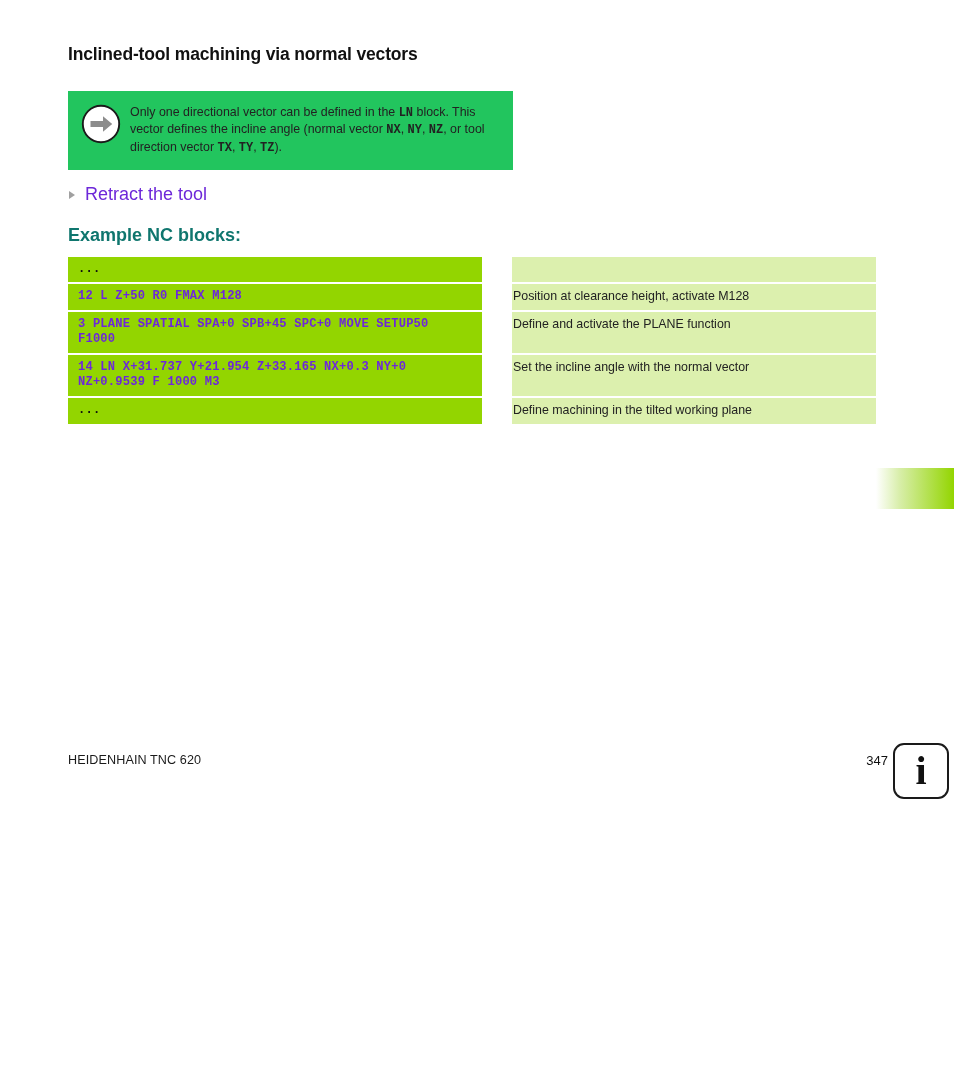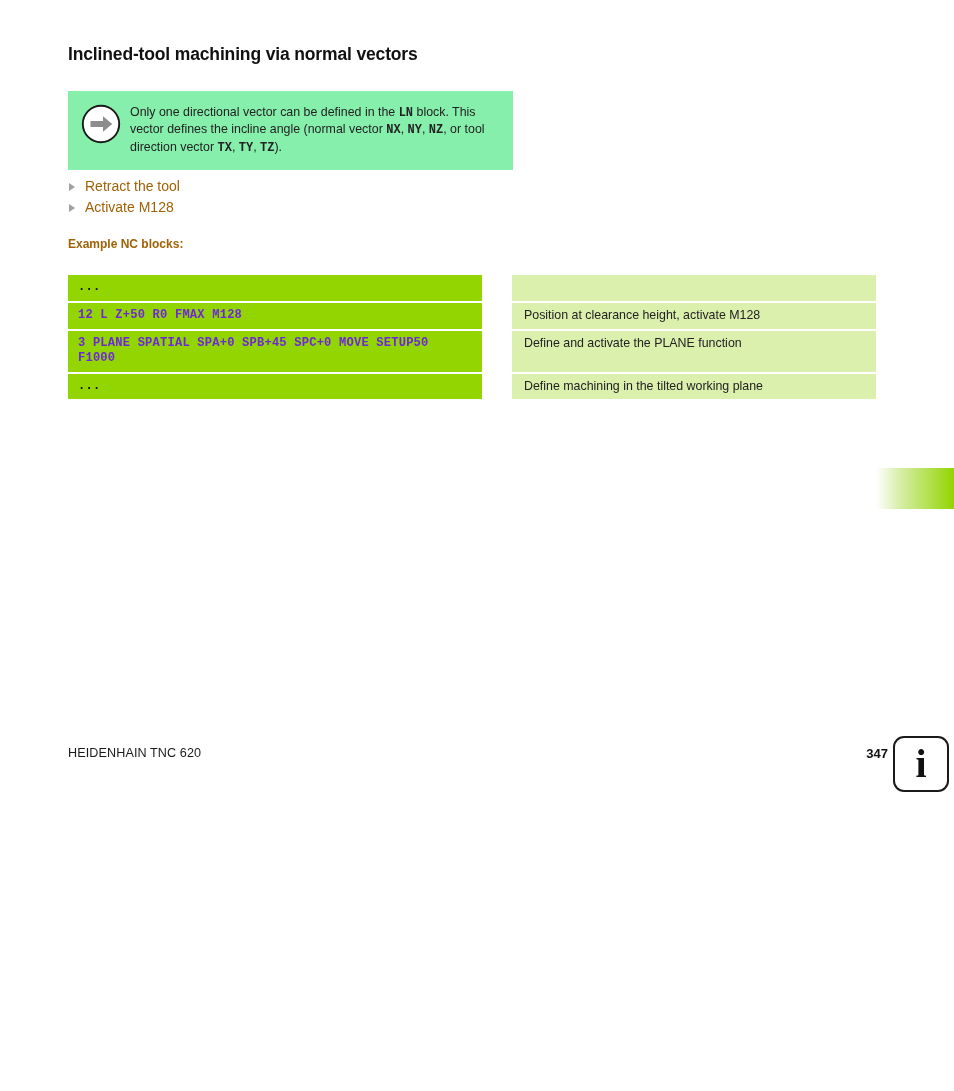--- a/index.html
+++ b/index.html
@@ -40,23 +40,23 @@
     font-weight: bold;
     letter-spacing: -0.15px;
     color: #111111;
     margin-bottom: 26px;
   }
 
   
   .note-box {
     position: relative;
     width: 445px;
-    background: #86efac;
+    background: #22c55e;
     padding: 13px 14px 14px 62px;
-    margin-bottom: 8px;
+    margin-bottom: 16px;
     min-height: 66px;
   }
 
   .note-icon {
     position: absolute;
     left: 13px;
     top: 13px;
     width: 40px;
     height: 40px;
   }
@@ -75,43 +75,43 @@
 
   
   .bullets {
     list-style: none;
     margin-bottom: 22px;
   }
 
   .bullet-item {
     position: relative;
     padding-left: 17px;
-    font-size: 14px;
+    font-size: 18px;
     line-height: 16.3px;
-    color: #a16207;
+    color: #6d28d9;
     margin-bottom: 4.5px;
   }
 
   .bullet-marker {
     position: absolute;
     left: 1px;
     top: 4.5px;
     width: 0;
     height: 0;
     border-left: 6px solid #a0a0a0;
     border-top: 4.5px solid transparent;
     border-bottom: 4.5px solid transparent;
   }
 
   
   .example-label {
-    font-size: 12px;
-    font-weight: bold;
-    color: #a16207;
-    margin-bottom: 24px;
+    font-size: 18px;
+    font-weight: bold;
+    color: #0f766e;
+    margin-bottom: 11px;
   }
 
   
   .nc-table {
     width: 808px;
     border-collapse: separate;
     border-spacing: 0;
   }
 
   .nc-table tr { vertical-align: top; }
@@ -128,21 +128,21 @@
     padding: 5px 9px 5px 10px;
     border-bottom: 2px solid #ffffff;
     border-right: 30px solid #ffffff;
   }
 
   .nc-desc {
     background: #dcf0ae;
     font-size: 12.4px;
     line-height: 15.6px;
     color: #222222;
-    padding: 5px 10px 5px 12px;
+    padding: 5px 10px 5px 1px;
     border-bottom: 2px solid #ffffff;
   }
 
   .nc-code.is-empty,
   .nc-desc.is-empty { color: #0e0e0e; }
 
   .nc-desc.is-blank { color: transparent; }
 
   
   .side-rail {
@@ -179,42 +179,42 @@
     letter-spacing: -0.1px;
     color: #111111;
     white-space: nowrap;
     line-height: 60px;
   }
 
   
   .footer {
     position: absolute;
     left: 68px;
-    bottom: 16px;
+    bottom: 9px;
     width: 886px;
     height: 92px;
   }
 
   .footer-product {
     position: absolute;
     left: 0;
     top: 6px;
     font-size: 12.6px;
     letter-spacing: 0.1px;
     color: #1a1a1a;
   }
 
   .footer-pagenum {
     position: absolute;
     left: 780px;
     top: 6px;
     width: 40px;
     text-align: right;
     font-size: 13px;
-    font-weight: bold;
+    font-weight: normal;
     color: #111111;
   }
 
   .footer-info-icon {
     position: absolute;
     left: 825px;
     top: -4px;
     width: 56px;
     height: 56px;
     border: 2px solid #1a1a1a;
@@ -252,41 +252,41 @@
       <div class="note-text">
         <span>Only one directional vector can be defined in the </span><b>LN</b><span> block. This vector defines the incline angle (normal vector </span><b>NX</b><span>, </span><b>NY</b><span>, </span><b>NZ</b><span>, or tool direction vector </span><b>TX</b><span>, </span><b>TY</b><span>, </span><b>TZ</b><span>).</span>
       </div>
     </div>
 
     <ul class="bullets">
       <li class="bullet-item">
         <span class="bullet-marker"></span>
         <span>Retract the tool</span>
       </li>
-      <li class="bullet-item">
-        <span class="bullet-marker"></span>
-        <span>Activate M128</span>
-      </li>
     </ul>
 
     <div class="example-label">Example NC blocks:</div>
 
     <table class="nc-table">
       <tbody>
         <tr>
           <td class="nc-code is-empty">...</td>
           <td class="nc-desc is-blank"></td>
         </tr>
         <tr>
           <td class="nc-code">12 L Z+50 R0 FMAX M128</td>
           <td class="nc-desc">Position at clearance height, activate M128</td>
         </tr>
         <tr>
           <td class="nc-code">3 PLANE SPATIAL SPA+0 SPB+45 SPC+0 MOVE SETUP50 F1000</td>
           <td class="nc-desc">Define and activate the PLANE function</td>
+        </tr>
+        <tr>
+          <td class="nc-code">14 LN X+31.737 Y+21.954 Z+33.165 NX+0.3 NY+0 NZ+0.9539 F 1000 M3</td>
+          <td class="nc-desc">Set the incline angle with the normal vector</td>
         </tr>
         <tr>
           <td class="nc-code is-empty">...</td>
           <td class="nc-desc">Define machining in the tilted working plane</td>
         </tr>
       </tbody>
     </table>
 
   </div>
 

